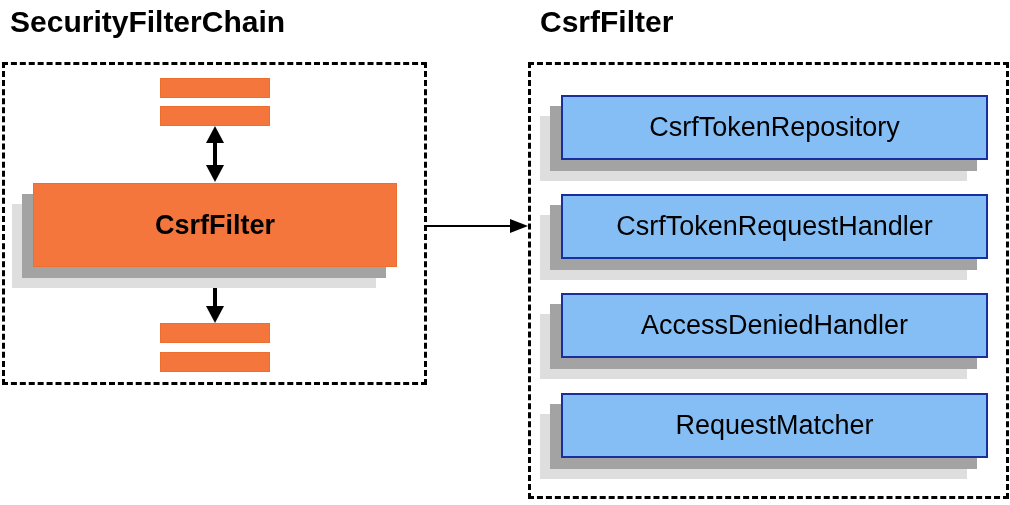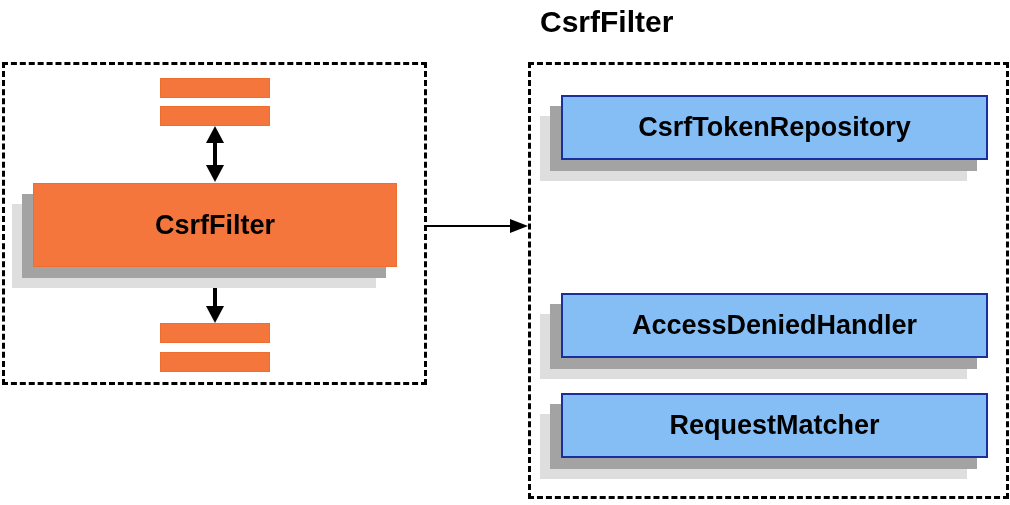--- a/index.html
+++ b/index.html
@@ -58,32 +58,33 @@
     border:2px solid var(--blue-border);
     box-sizing:border-box;
     box-shadow:-11px 11px 0 var(--shadow-dark), -21px 21px 0 var(--shadow-light);
     display:flex;align-items:center;justify-content:center;
   }
   .cb1{top:95px;}
   .cb2{top:194px;}
   .cb3{top:293px;}
   .cb4{top:393px;align-items:center;}
   .component-box span{
-    font-size:27px;font-weight:bold;color:#000;
+    font-size:27px;font-weight:normal;color:#000;
   }
   .varrow{position:absolute;left:202px;width:26px;height:56px;}
   .va1{top:126px;}
   .va2{top:267px;}
   .harrow{position:absolute;left:427px;top:216px;width:101px;height:20px;}
 </style>
 </head>
 <body>
 
 <div class="canvas">
 
+  <div class="title left-title">SecurityFilterChain</div>
   <div class="title right-title">CsrfFilter</div>
 
   <div class="container left-container"></div>
   <div class="container right-container"></div>
 
   <div class="filter-bar bar1"></div>
   <div class="filter-bar bar2"></div>
   <div class="filter-bar bar3"></div>
   <div class="filter-bar bar4"></div>
 
@@ -103,20 +104,23 @@
   </div>
 
   <svg class="harrow" viewBox="0 0 101 20" xmlns="http://www.w3.org/2000/svg">
     <line x1="0" y1="10" x2="83" y2="10" stroke="#000" stroke-width="2"></line>
     <polygon points="83,3 83,17 101,10" fill="#000"></polygon>
   </svg>
 
   <div class="component-box cb1">
     <span>CsrfTokenRepository</span>
   </div>
+  <div class="component-box cb2">
+    <span>CsrfTokenRequestHandler</span>
+  </div>
   <div class="component-box cb3">
     <span>AccessDeniedHandler</span>
   </div>
   <div class="component-box cb4">
     <span>RequestMatcher</span>
   </div>
 
 </div>
 
 </body></html>

